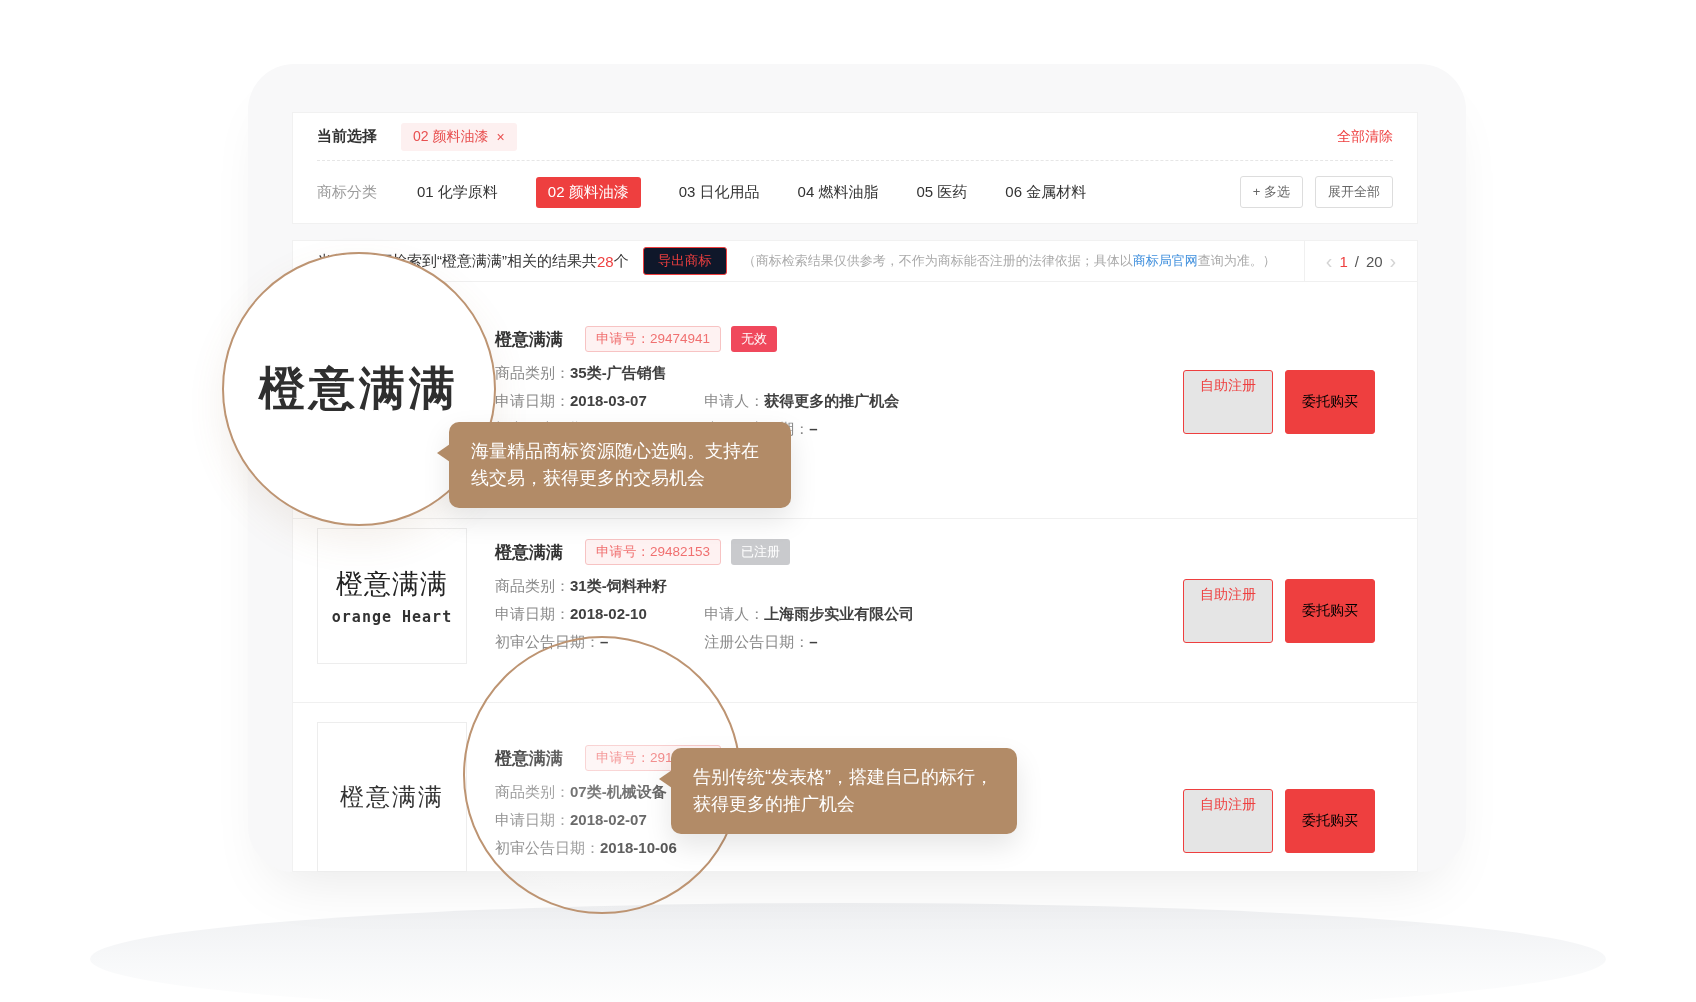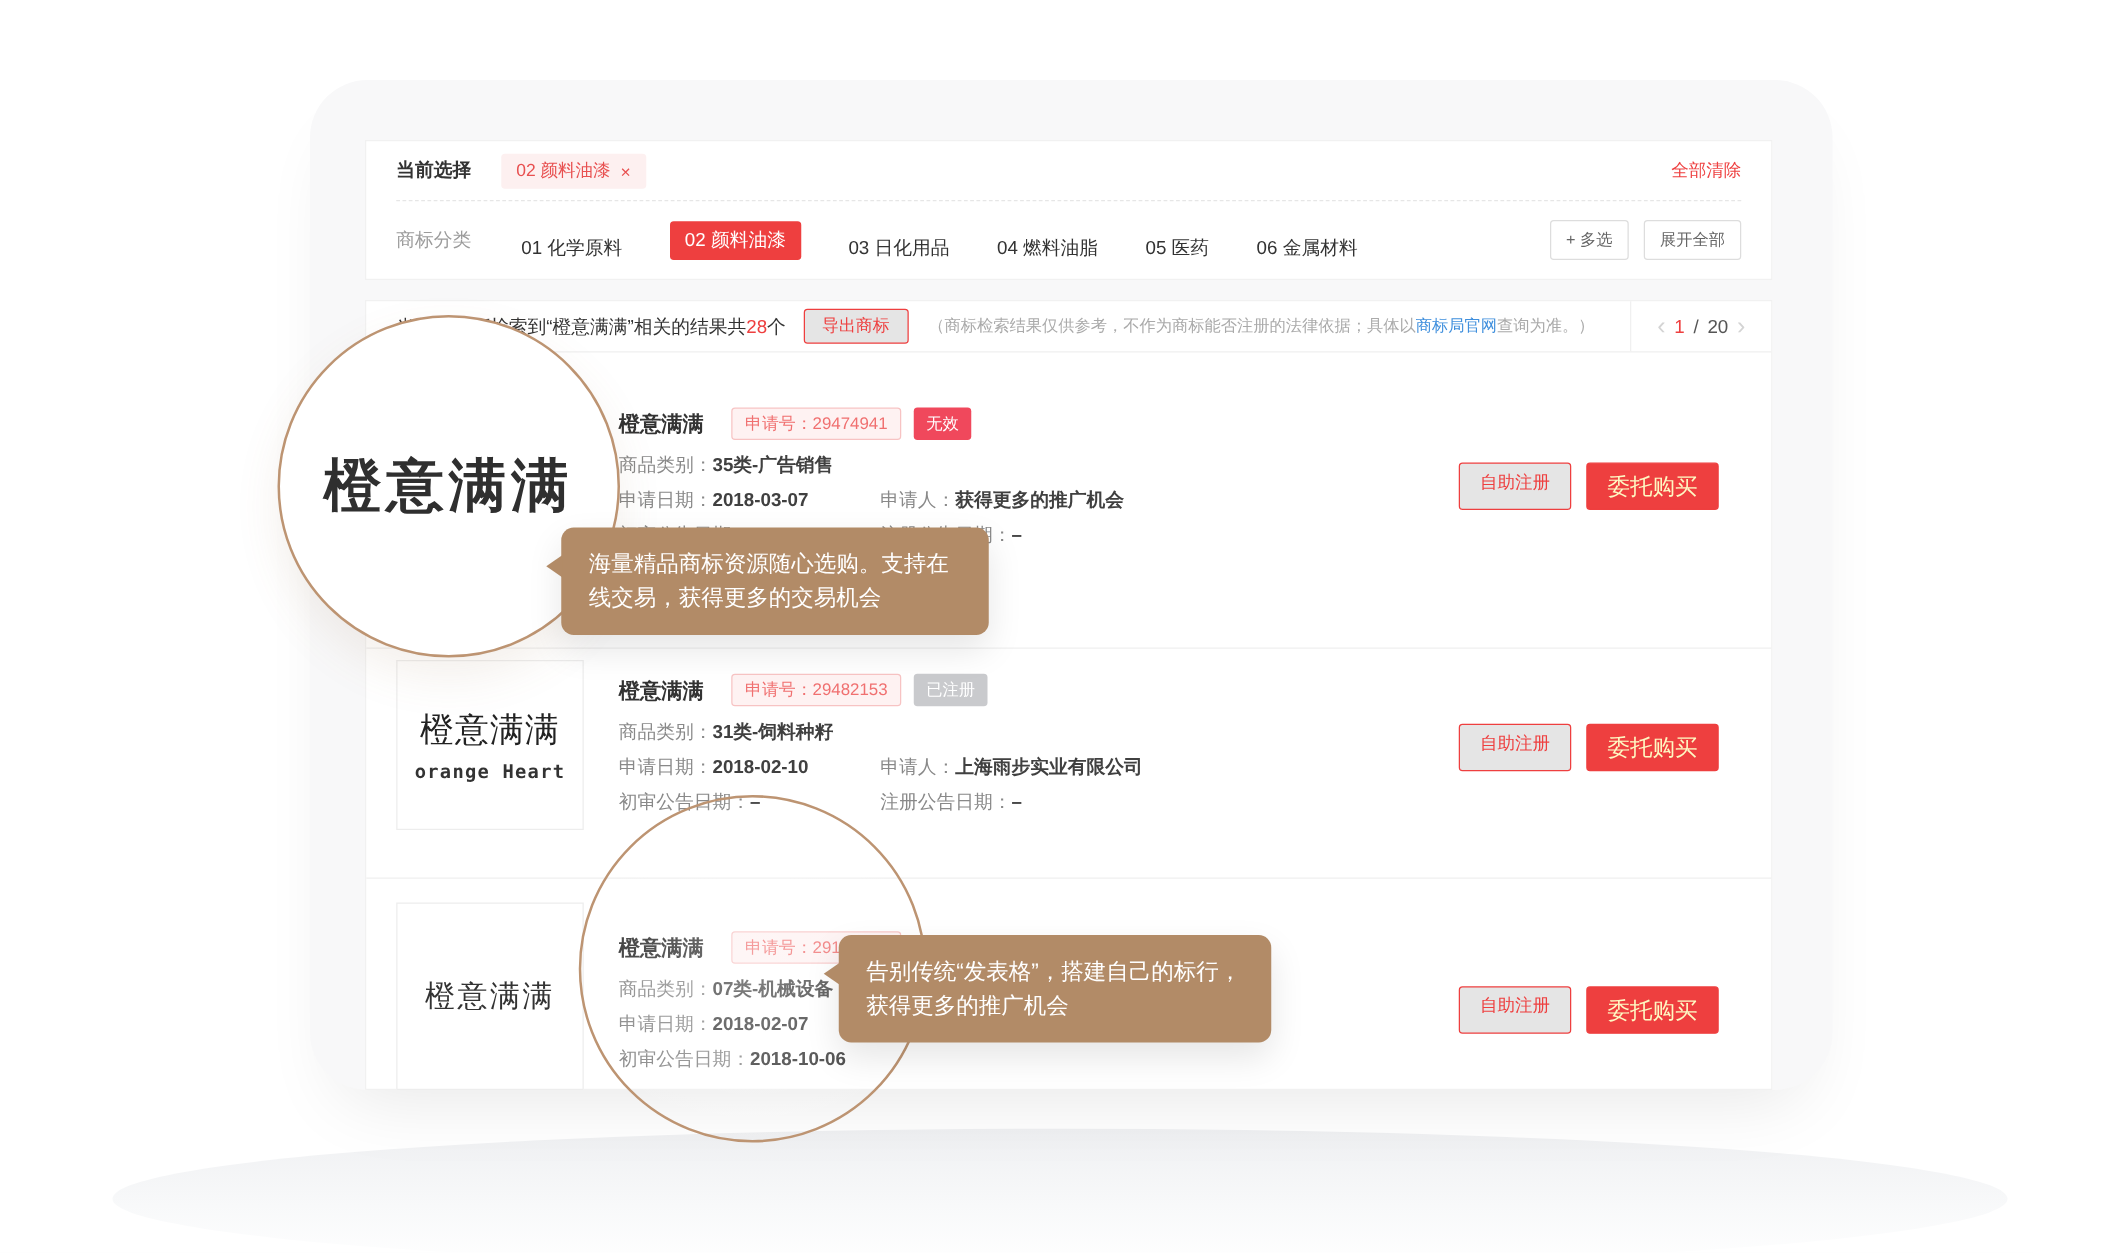--- a/index.html
+++ b/index.html
@@ -26,31 +26,31 @@
   .hrow{display:flex;align-items:center;padding:0 24px;box-sizing:border-box;}
   .row-select{height:47px;}
   .lab-strong{font-size:15px;font-weight:700;color:#333;}
   .chip{display:inline-flex;align-items:center;margin-left:24px;background:#fdf0f0;color:#e85050;
         font-size:14px;padding:5px 12px;border-radius:3px;cursor:pointer;}
   .chip-x{margin-left:8px;font-size:14px;}
   .clear-all{margin-left:auto;color:var(--accent);font-size:14px;cursor:pointer;}
   .dashed{border-top:1px dashed #e6e6e6;margin:0 24px;}
   .row-cats{height:62px;}
   .lab-gray{font-size:15px;color:#9b9b9b;margin-right:40px;}
-  .tabs{display:flex;align-items:flex-end;gap:38px;}
+  .tabs{display:flex;align-items:center;gap:38px;}
   .tab{font-size:15px;color:#333;cursor:pointer;white-space:nowrap;}
   .tab.active{background:var(--accent);color:#fff;padding:6px 12px;border-radius:3px;}
   .cat-actions{margin-left:auto;display:flex;gap:12px;}
   .btn-ghost{font-size:13px;color:#666;border:1px solid #ddd;background:#fff;padding:6px 12px;
              border-radius:3px;cursor:pointer;white-space:nowrap;}
 
   .results-header{display:flex;align-items:stretch;height:40px;border-bottom:1px solid #f0f0f0;}
   .summary{display:flex;align-items:center;padding-left:24px;font-size:15px;color:#333;flex:1;min-width:0;}
   .red{color:var(--accent);}
-  .btn-export{font-size:13.5px;color:var(--accent);border:1px solid var(--accent);background:#e5e5e5;
+  .btn-export{font-size:13.5px;color:var(--accent);border:1px solid var(--accent);background:#0f172a;
               padding:4px 14px;border-radius:3px;margin:0 16px 0 14px;cursor:pointer;white-space:nowrap;}
   .disclaimer{font-size:13px;color:#aaa;white-space:nowrap;overflow:hidden;}
   .link{color:var(--link);cursor:pointer;}
   .pagination{width:112px;border-left:1px solid #f0f0f0;display:flex;align-items:center;justify-content:center;
               gap:7px;font-size:15px;color:#555;flex:none;}
   .pg-chev{color:#d4d4d4;font-size:20px;line-height:1;cursor:pointer;}
   .pg-cur{color:var(--accent);}
 
   .result-row{position:relative;display:flex;padding:0 24px;box-sizing:border-box;border-top:1px solid #f0f0f0;}
   .result-row.r1{height:236px;border-top:none;}
@@ -85,22 +85,22 @@
   .fv{color:#404040;margin-left:0;font-weight:bold;}
   .field{display:inline-block;width:205px;vertical-align:top;}
   .field.wide{width:auto;}
 
   .actions{position:absolute;right:42px;display:flex;gap:12px;}
   .r1 .actions{top:88px;}
   .r2 .actions{top:60px;}
   .r3 .actions{top:86px;}
   .btn-outline{font-size:14px;color:var(--accent);border:1px solid var(--accent);background:#e5e5e5;
                padding:6px 16px;border-radius:3px;cursor:pointer;white-space:nowrap;text-align:right;}
-  .btn-solid{font-size:18px;color:#fef9c3;border:1px solid var(--accent);background:var(--accent);
-             padding:6px 16px;border-radius:3px;cursor:pointer;white-space:nowrap;}
+  .btn-solid{font-size:14px;color:#000000;border:1px solid var(--accent);background:var(--accent);
+             padding:22px 16px;border-radius:3px;cursor:pointer;white-space:nowrap;}
 
   
   .circle{position:absolute;border:2px solid var(--circle);border-radius:50%;box-sizing:border-box;z-index:3;}
   .circle1{left:222px;top:252px;width:274px;height:274px;background:#fff;
            display:flex;align-items:center;justify-content:center;
            box-shadow:0 16px 36px rgba(150,110,70,.10);}
   .circle1-text{font-size:46px;font-weight:700;color:#2f2f2f;letter-spacing:4px;white-space:nowrap;}
   .circle2{left:463px;top:636px;width:278px;height:278px;
            background:radial-gradient(circle,rgba(255,255,255,.35) 0%,rgba(255,255,255,0) 75%);}
 

